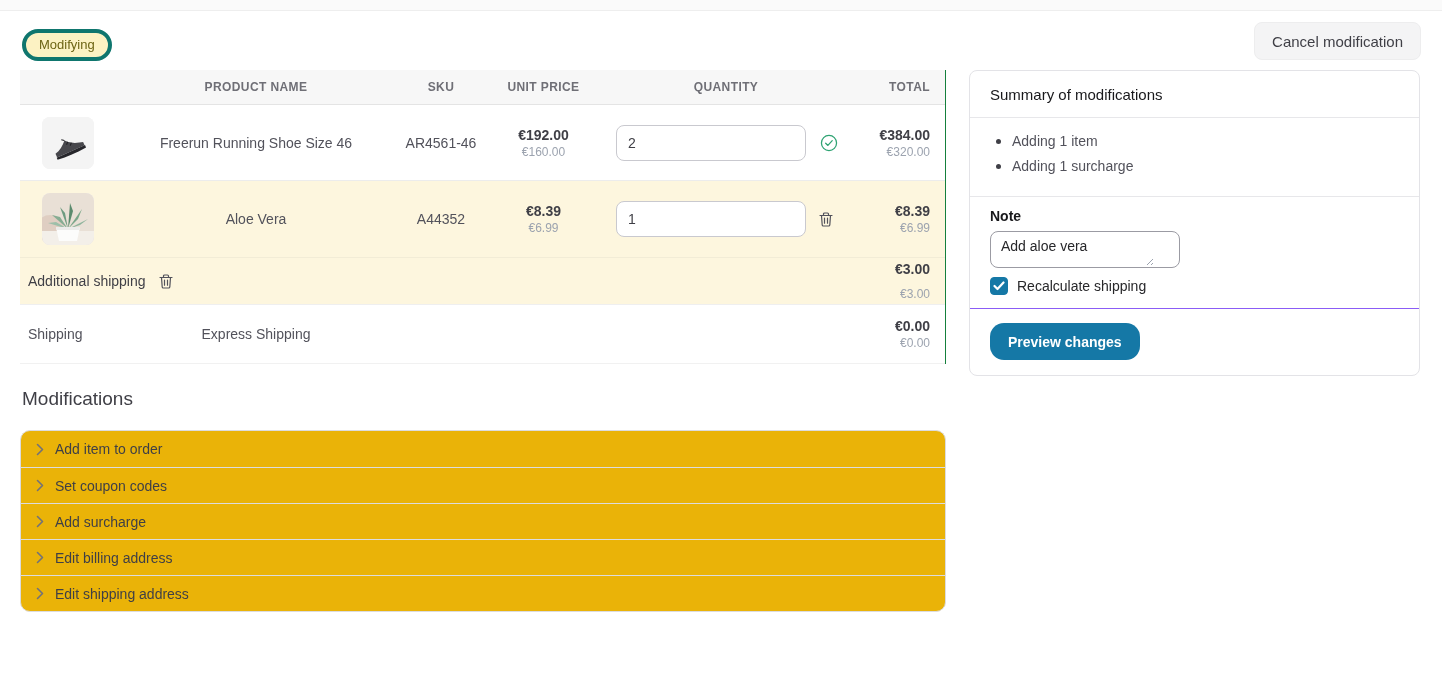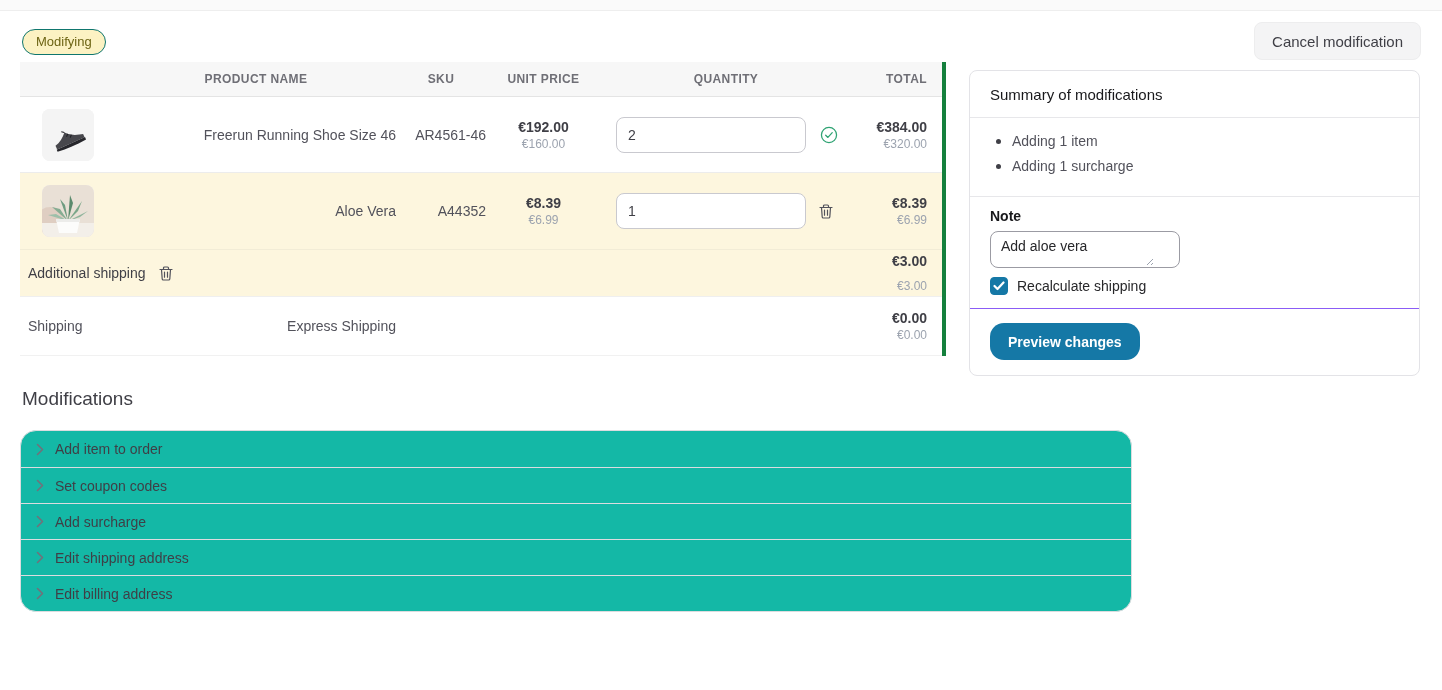--- a/index.html
+++ b/index.html
@@ -11,34 +11,34 @@
     position: relative;
     overflow: hidden;
   }
   .topbar {
     position: absolute; left: 0; top: 0; width: 1442px; height: 11px;
     background: #fafafa; border-bottom: 1px solid #eeeeee;
   }
   
   .badge {
     position: absolute; left: 22px; top: 29px;
-    background: #fcf2c3; border: 1px solid #0f766e; color: #6d6414;
+    background: #fcf2c3; border: 4px solid #0f766e; color: #6d6414;
     border-radius: 999px; padding: 4px 13px; font-size: 13px; line-height: 16px;
   }
   
   .cancel-btn {
     position: absolute; right: 21px; top: 22px; height: 38px;
     background: #f4f4f5; border: 1px solid #ededee; border-radius: 8px;
     padding: 0 17px; font-size: 15px; color: #3f3f46;
     display: flex; align-items: center; cursor: pointer;
   }
   
   .order-table {
-    position: absolute; left: 20px; top: 62px; width: 926px;
-    border-right: 4px solid #15803d;
+    position: absolute; left: 20px; top: 70px; width: 926px;
+    border-right: 1px solid #15803d;
   }
   .t-grid {
     display: grid;
     grid-template-columns: 96px 280px 90px 115px 250px 1fr;
     align-items: center;
   }
   .t-head {
     height: 35px; background: #f7f7f7;
     font-size: 12px; font-weight: 600; letter-spacing: .4px; color: #6f6f76;
     border-bottom: 1px solid #e4e4e4;
@@ -46,21 +46,21 @@
   .t-head .th { text-align: center; }
   .t-head .th.total { text-align: right; padding-right: 15px; }
   .t-row { border-bottom: 1px solid #ececec; }
   .row-item1 { height: 76px; background: #ffffff; }
   .row-item2 { height: 77px; background: #fdf6de; border-bottom: 1px solid #f2ecd6; }
   .cell-img { display: flex; justify-content: center; }
   .thumb {
     width: 52px; height: 52px; border-radius: 8px; overflow: hidden;
     background: #f4f4f4; display: block;
   }
-  .cell-name, .cell-sku { text-align: right; font-size: 14px; color: #52525b; }
+  .cell-name, .cell-sku { text-align: center; font-size: 14px; color: #52525b; }
   .cell-price { text-align: center; }
   .price-main { font-size: 14px; font-weight: 600; color: #3f3f46; }
   .price-net { font-size: 12px; color: #9ca3af; margin-top: 2px; }
   .cell-qty { display: flex; align-items: center; padding-left: 15px; }
   .qty-input {
     width: 190px; height: 36px; border: 1px solid #c9c9cf; border-radius: 8px;
     background: #fff; font-size: 14px; color: #3f3f46; padding: 0 11px;
     font-family: inherit; outline: none;
   }
   .qty-status { margin-left: 14px; display: flex; align-items: center; }
@@ -74,22 +74,22 @@
   .row-surcharge .spacer { flex: 1; }
   .row-shipping { height: 59px; background: #ffffff; border-bottom: 1px solid #f1f1f1; }
   .cell-label { font-size: 14px; color: #52525b; padding-left: 8px; }
   .icon-btn {
     background: none; border: none; cursor: pointer; display: flex; align-items: center;
     padding: 2px; margin-left: 10px;
   }
   
   .mods-title { position: absolute; left: 22px; top: 388px; font-size: 19px; font-weight: 400; color: #3f3f46; }
   .accordion {
-    position: absolute; left: 20px; top: 430px; width: 1112px;
-    border: 1px solid #dcdcdf; border-radius: 16px; background: #14b8a6; overflow: hidden;
+    position: absolute; left: 20px; top: 430px; width: 926px;
+    border: 1px solid #dcdcdf; border-radius: 10px; background: #eab308; overflow: hidden;
   }
   .acc-row {
     height: 36px; display: flex; align-items: center; gap: 11px; padding-left: 15px;
     cursor: pointer; border-top: 1px solid #dcdcdf;
   }
   .acc-row:first-child { border-top: none; }
   .acc-row .label { font-size: 14px; color: #3f3f46; }
   
   .card {
     position: absolute; left: 969px; top: 70px; width: 451px;
@@ -272,27 +272,27 @@
   <div class="acc-row">
     <svg width="8" height="13" viewBox="0 0 8 13">
         <path d="M1.5 1.5 L6.5 6.5 L1.5 11.5" fill="none" stroke="#71717a" stroke-width="1.6" stroke-linecap="round" stroke-linejoin="round"></path>
       </svg>
     <span class="label">Add surcharge</span>
   </div>
   <div class="acc-row">
     <svg width="8" height="13" viewBox="0 0 8 13">
         <path d="M1.5 1.5 L6.5 6.5 L1.5 11.5" fill="none" stroke="#71717a" stroke-width="1.6" stroke-linecap="round" stroke-linejoin="round"></path>
       </svg>
+    <span class="label">Edit billing address</span>
+  </div>
+  <div class="acc-row">
+    <svg width="8" height="13" viewBox="0 0 8 13">
+        <path d="M1.5 1.5 L6.5 6.5 L1.5 11.5" fill="none" stroke="#71717a" stroke-width="1.6" stroke-linecap="round" stroke-linejoin="round"></path>
+      </svg>
     <span class="label">Edit shipping address</span>
-  </div>
-  <div class="acc-row">
-    <svg width="8" height="13" viewBox="0 0 8 13">
-        <path d="M1.5 1.5 L6.5 6.5 L1.5 11.5" fill="none" stroke="#71717a" stroke-width="1.6" stroke-linecap="round" stroke-linejoin="round"></path>
-      </svg>
-    <span class="label">Edit billing address</span>
   </div>
 </div>
 
 <div class="card">
   <div class="card-head">Summary of modifications</div>
 
   <div class="card-bullets">
     <ul>
       <li>Adding 1 item</li>
       <li>Adding 1 surcharge</li>

